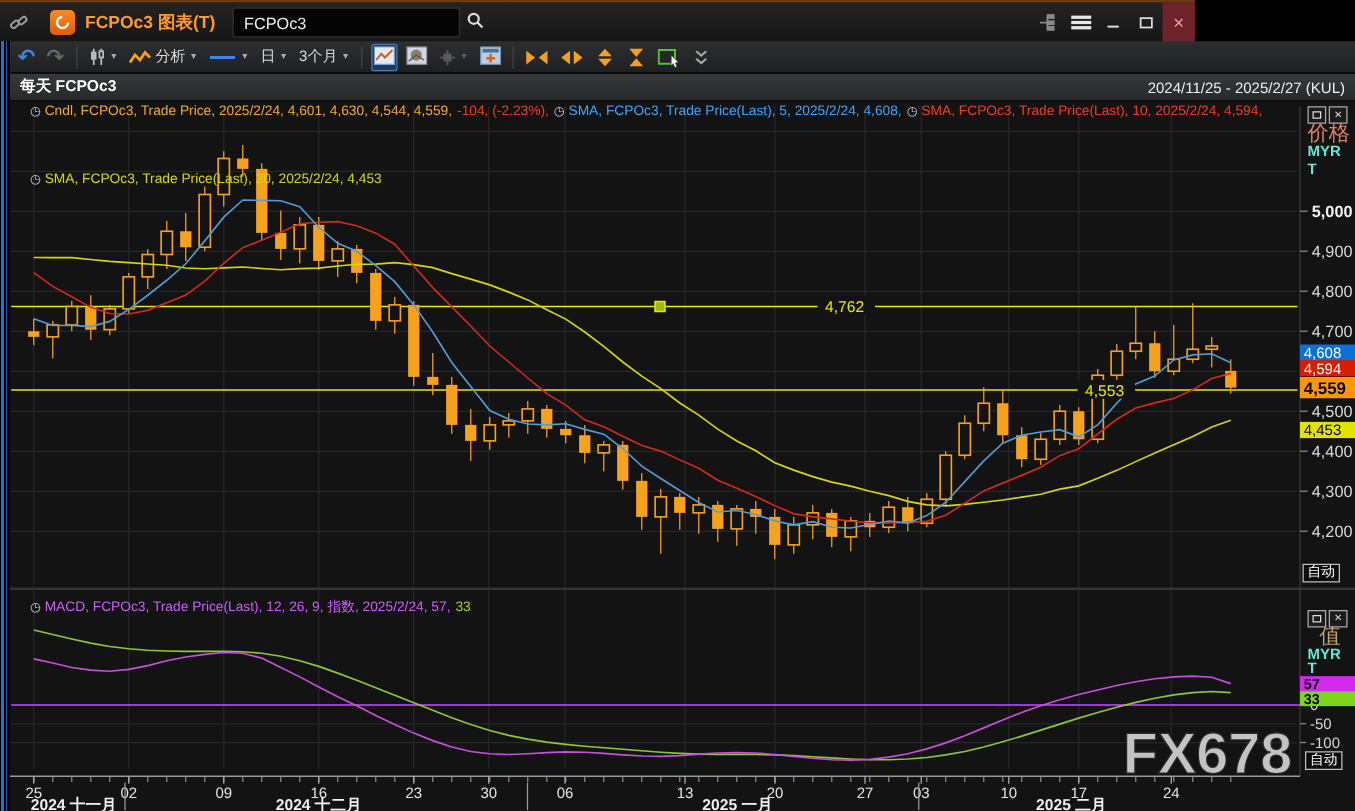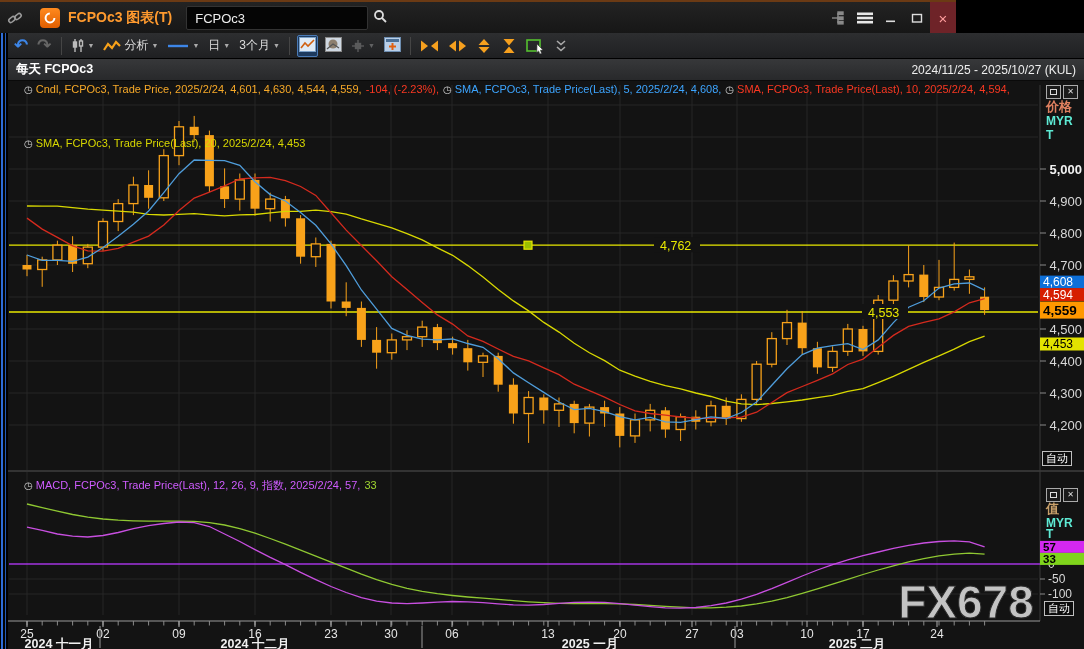--- a/index.html
+++ b/index.html
@@ -47,21 +47,21 @@
              background:linear-gradient(90deg,#000 0 1px,#2d6cd8 1px 3px,#020202 3px 5px,#255bb5 5px 6px,#000 6px 8px);}
 
   
   .ov{position:absolute;white-space:nowrap;}
   .legend{font-size:11px;letter-spacing:0;max-width:1005px;overflow:hidden;}
   .clock-icon::before{content:"◷";color:#c8c8c8;font-size:10px;margin-right:3px;}
   .lg-candle{color:#f7a928;} .lg-chg{color:#f93822;} .lg-sma5{color:#3da5ff;text-align:right;}
   .lg-sma10{color:#f93822;} .lg-sma20{color:#d7d700;} .lg-macd{color:#cf5cff;} .lg-sig{color:#9fd630;}
   .seg{margin-right:4px;}
   .axis-col{font-size:12px;line-height:14px;}
-  .axis-col .t1{color:#e08060;font-weight:bold;font-size:13px;}
+  .axis-col .t1{color:#e08060;font-weight:normal;font-size:17px;text-align:right;}
   .axis-col .t2{color:#5eead4;font-weight:bold;}
   .auto-btn{position:absolute;border:1px solid #c0c0c0;color:#fff;font-size:11px;line-height:13px;
             padding:0 3px;background:rgba(10,10,10,.6);}
   .panel-icons{position:absolute;display:flex;gap:2px;}
   .pic{width:13px;height:12px;border:1px solid #aaa;background:#1b1b1b;color:#ddd;
        display:flex;align-items:center;justify-content:center;font-size:8px;line-height:1;}
   .pic .inner-sq{width:5px;height:4px;border:1px solid #ddd;}
 </style>
 </head>
 <body>
@@ -588,21 +588,21 @@
           <g fill="none" stroke="#aaa" stroke-width="1.6">
             <polyline points="2,2 6,5.5 10,2"></polyline>
             <polyline points="2,8 6,11.5 10,8"></polyline>
           </g>
         </svg>
     </span>
   </div>
 
   <div class="chartheader">
     <span class="lt">每天 FCPOc3</span>
-    <span class="rt">2024/11/25 - 2025/10/27 (KUL)</span>
+    <span class="rt">2024/11/25 - 2025/2/27 (KUL)</span>
   </div>
 
   <div class="leftstrip"></div>
 
   <div class="ov legend" style="left:24px;top:83px;">
     <span class="clock-icon"></span><span class="seg lg-candle">Cndl, FCPOc3, Trade Price,  2025/2/24, 4,601, 4,630, 4,544, 4,559,</span><span class="seg lg-chg">-104, (-2.23%),</span><span class="clock-icon"></span><span class="seg lg-sma5">SMA, FCPOc3, Trade Price(Last),  5, 2025/2/24, 4,608,</span><span class="clock-icon"></span><span class="seg lg-sma10">SMA, FCPOc3, Trade Price(Last),  10, 2025/2/24, 4,594,</span>
   </div>
   <div class="ov legend" style="left:24px;top:97px;margin-top:40px;">
     <span class="clock-icon"></span><span class="seg lg-sma20">SMA, FCPOc3, Trade Price(Last),  20, 2025/2/24, 4,453</span>
   </div>

